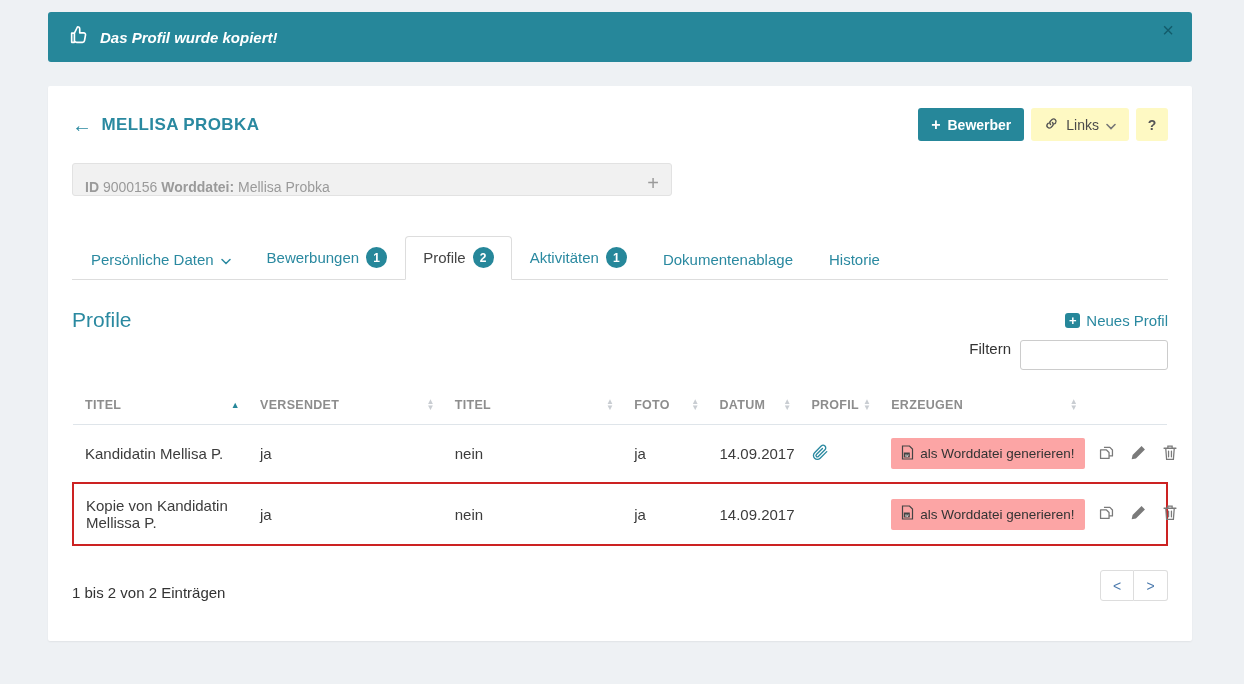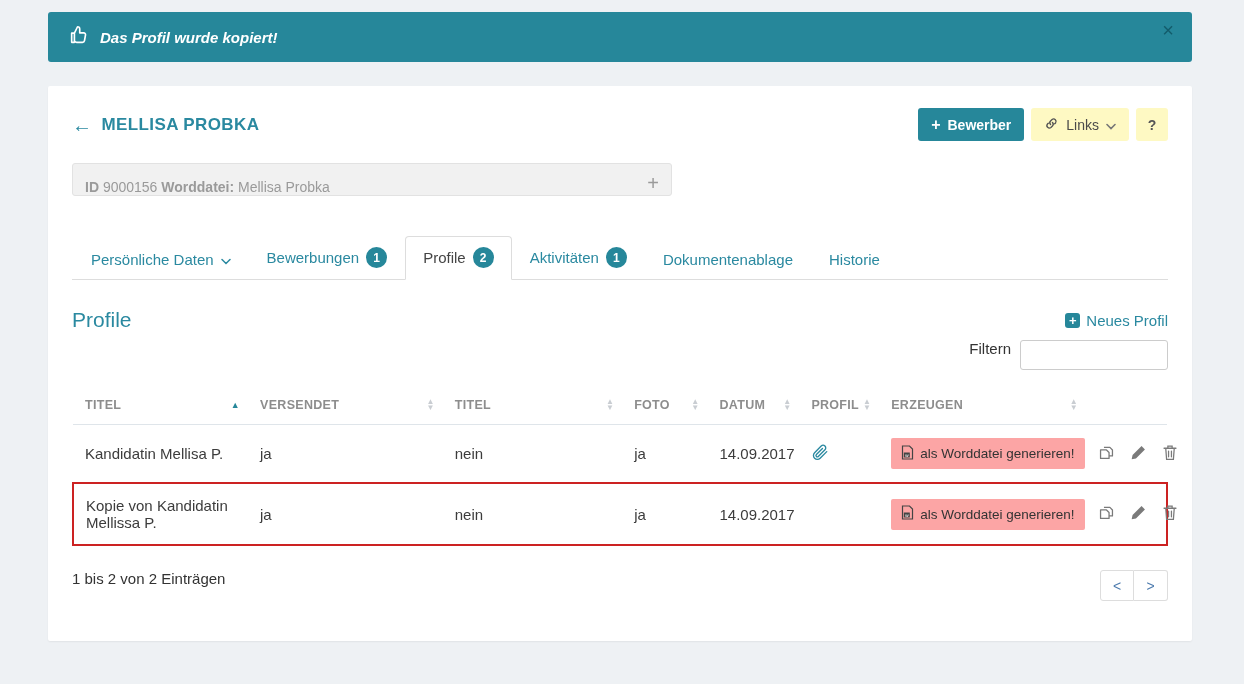--- a/index.html
+++ b/index.html
@@ -137,21 +137,21 @@
   .word-btn {
     background: #fca5a5; border: none; border-radius: 2px; height: 31px;
     font-family: inherit; font-size: 13.5px; color: #333;
     display: inline-flex; align-items: center; gap: 6px; padding: 0 10px; cursor: pointer;
     white-space: nowrap;
   }
   .row-actions { display: inline-flex; gap: 15px; align-items: center; }
   .icon-btn { background: none; border: none; padding: 0; cursor: pointer; line-height: 0; }
 
   
-  .table-footer { margin-top: 24px; display: flex; justify-content: space-between; align-items: flex-start; }
+  .table-footer { margin-top: 24px; display: flex; justify-content: space-between; align-items: flex-end; }
   .summary { font-size: 15px; color: #333; }
   .paging { display: inline-flex; }
   .page-btn {
     width: 34px; height: 31px; background: #fff; border: 1px solid #ddd;
     color: #4d7bae; font-size: 14px; cursor: pointer; font-family: inherit;
   }
   .page-btn.prev { border-radius: 3px 0 0 3px; }
   .page-btn.next { border-radius: 0 3px 3px 0; border-left: none; }
 </style>
 </head>

